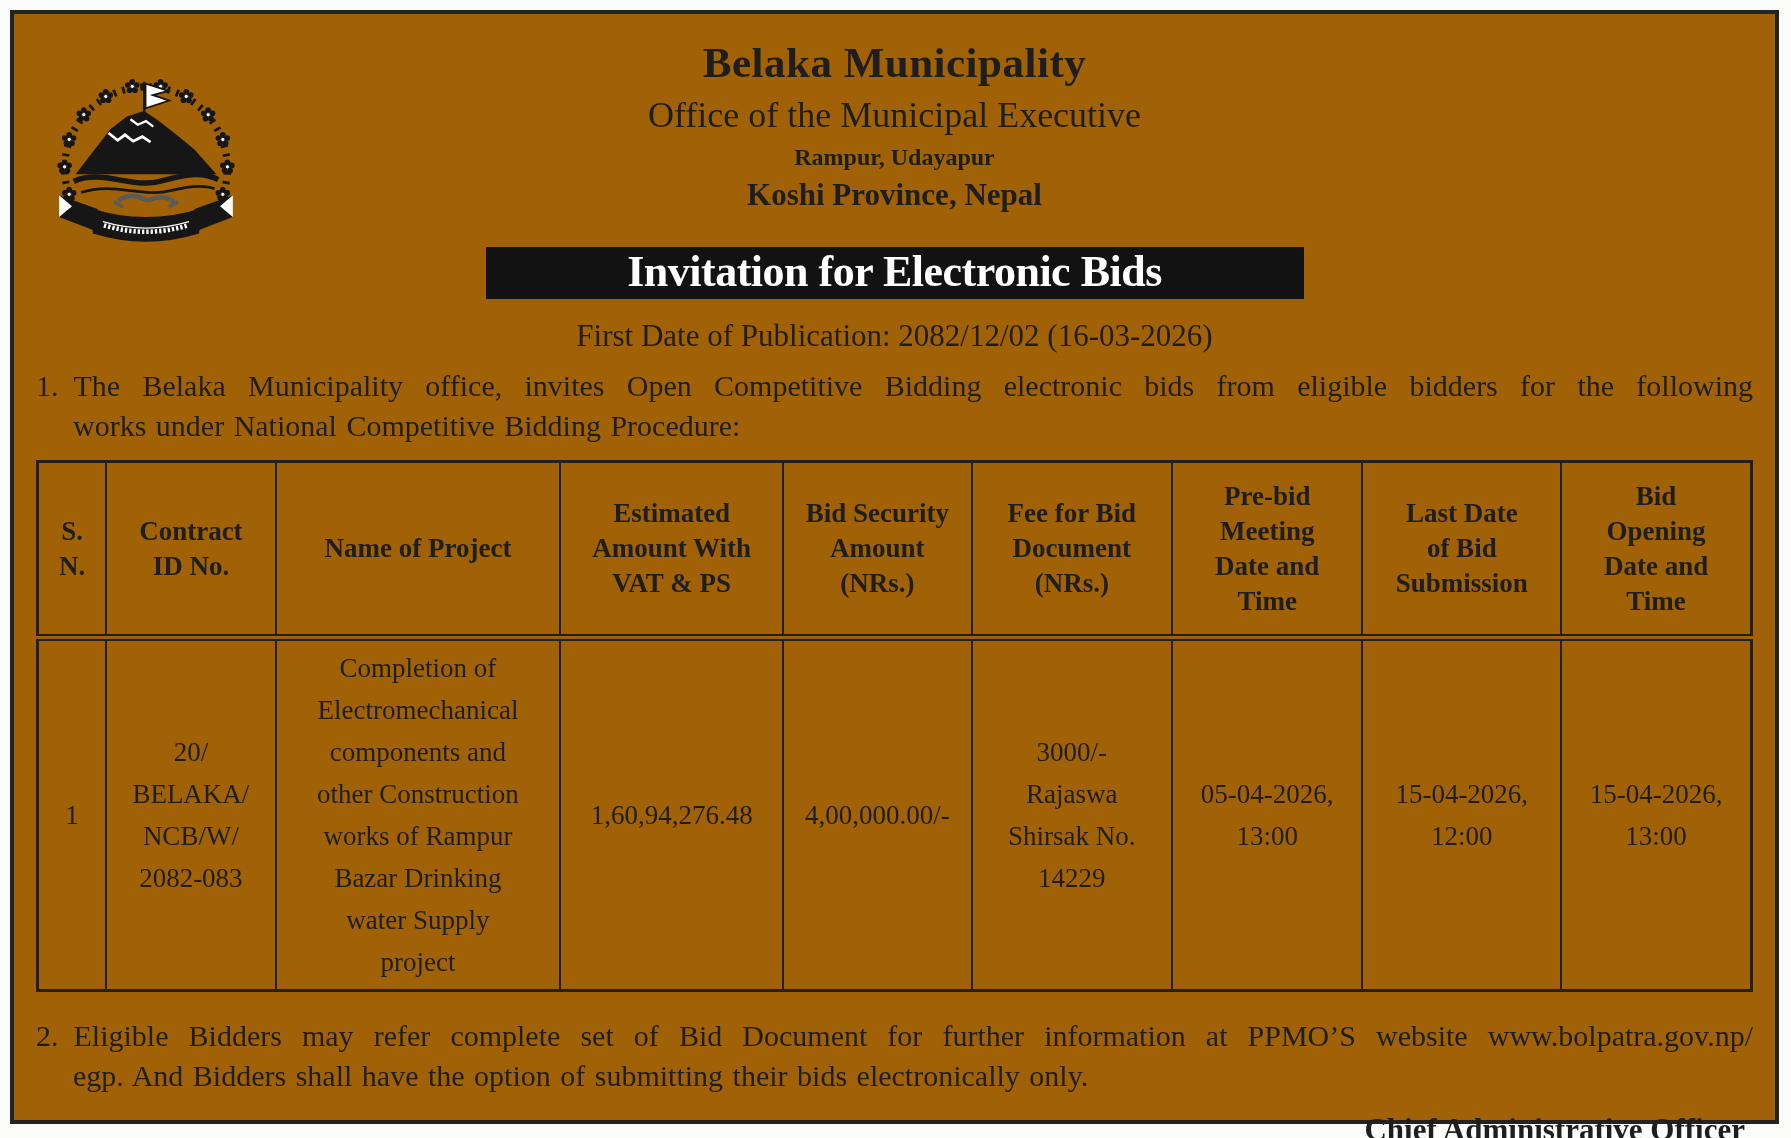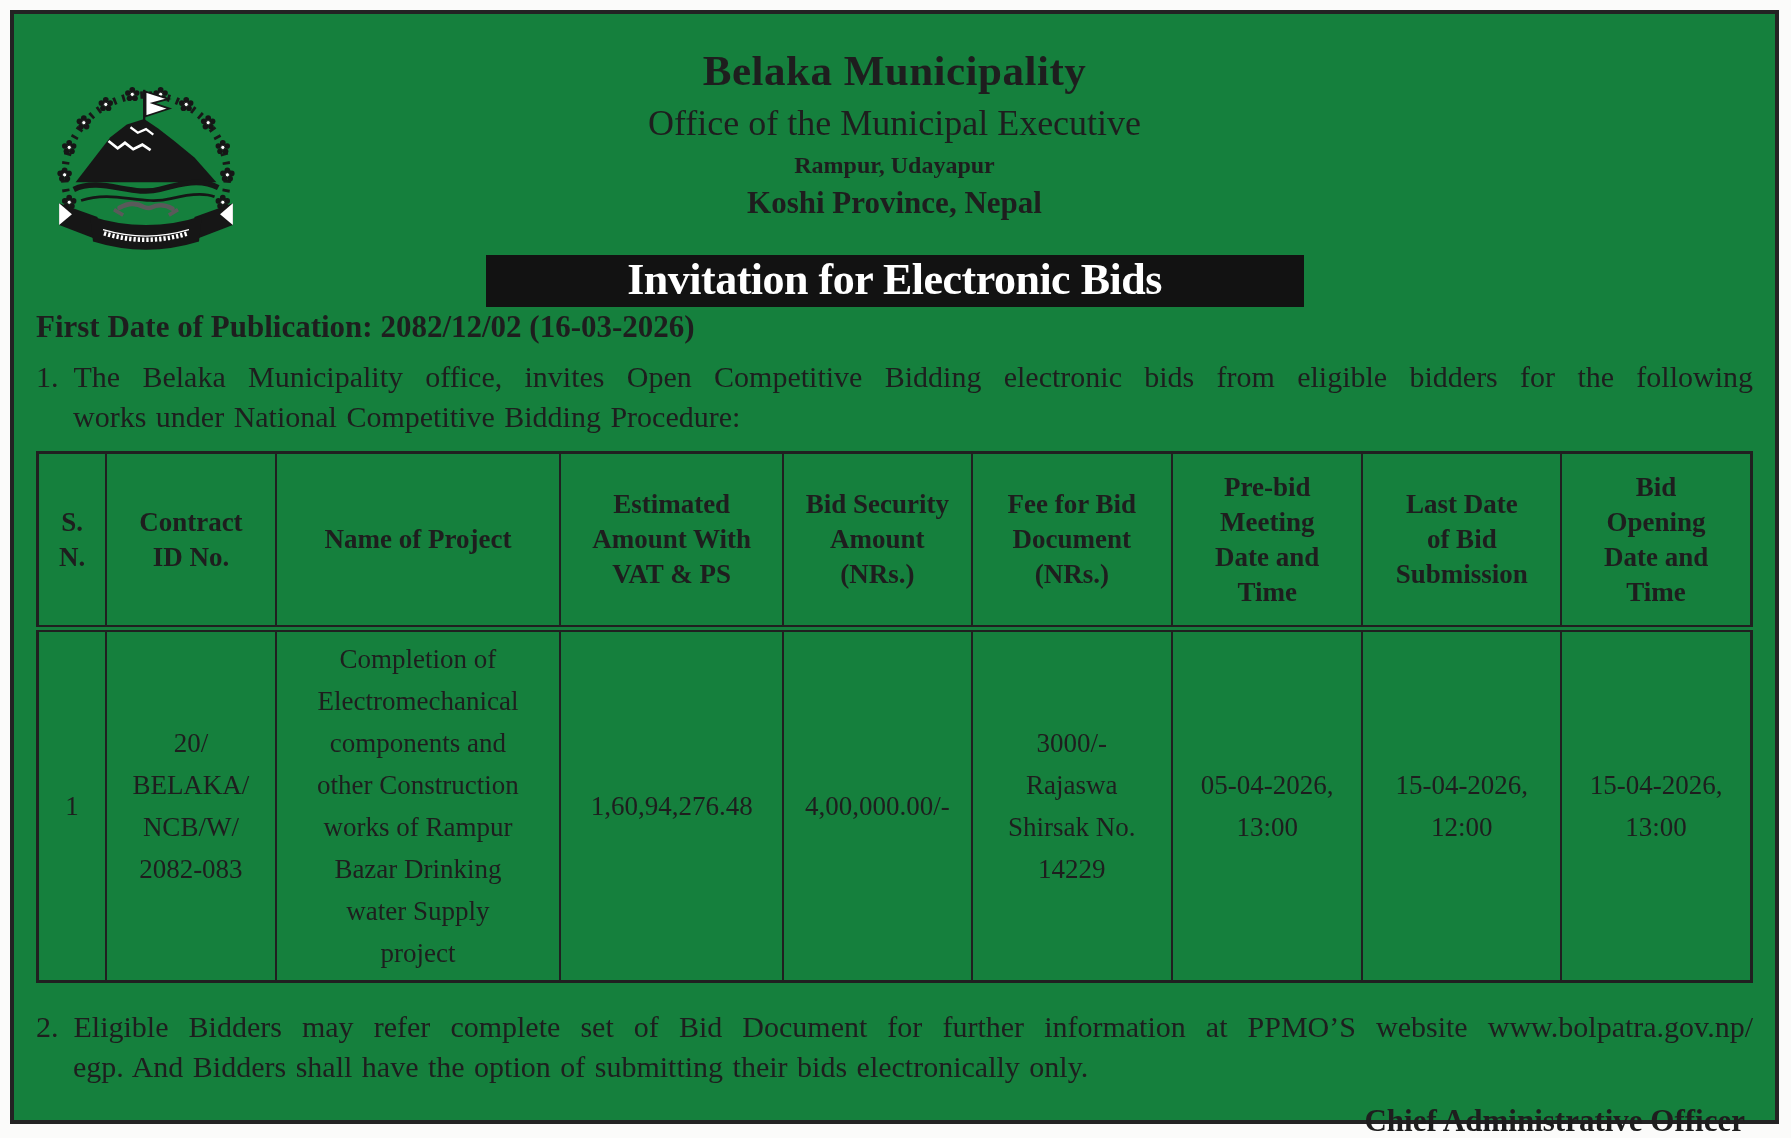--- a/index.html
+++ b/index.html
@@ -7,22 +7,22 @@
     width: 1791px; height: 1138px;
     background: #fbfbfa;
     font-family: "Liberation Serif", "DejaVu Serif", serif;
     color: #1e1e1e;
     overflow: hidden;
   }
   .sheet {
     position: absolute;
     left: 10px; top: 10px; right: 12px; bottom: 14px;
     border: 4px solid #232323;
-    background: #15803d;
-    padding: 16px 22px;
+    background: #a16207;
+    padding: 8px 22px;
   }
   
   .masthead { position: relative; text-align: center; }
   .logo-wrap {
     position: absolute; left: 14px; top: 40px;
     width: 192px; height: 174px;
   }
   .org-name   { font-size: 43px; font-weight: bold; margin-top: 16px; letter-spacing: 0.5px; }
   .org-office { font-size: 36px; font-weight: normal; margin-top: 7px; }
   .org-loc    { font-size: 24px; font-weight: bold; margin-top: 8px; }
@@ -32,22 +32,23 @@
     margin: 34px auto 0 auto;
     width: 818px; height: 52px;
     background: #121212;
     color: #ffffff;
     font-size: 44px; font-weight: bold;
     letter-spacing: -0.5px;
     display: flex; align-items: center; justify-content: center;
     padding-bottom: 4px;
   }
   .pub-line {
-    font-size: 31px; font-weight: bold;
-    margin-top: 2px;
+    text-align: center;
+    font-size: 31px; font-weight: normal;
+    margin-top: 19px;
   }
   
   .para { font-size: 30px; line-height: 40px; margin-top: 12px; word-spacing: 2px; }
   .p-first { text-align: justify; text-align-last: justify; }
   .p-num { display: inline-block; margin-right: 15px; }
   .p-rest { }
   .p-follow { padding-left: 37px; }
   
   table.bids {
     width: 100%;

